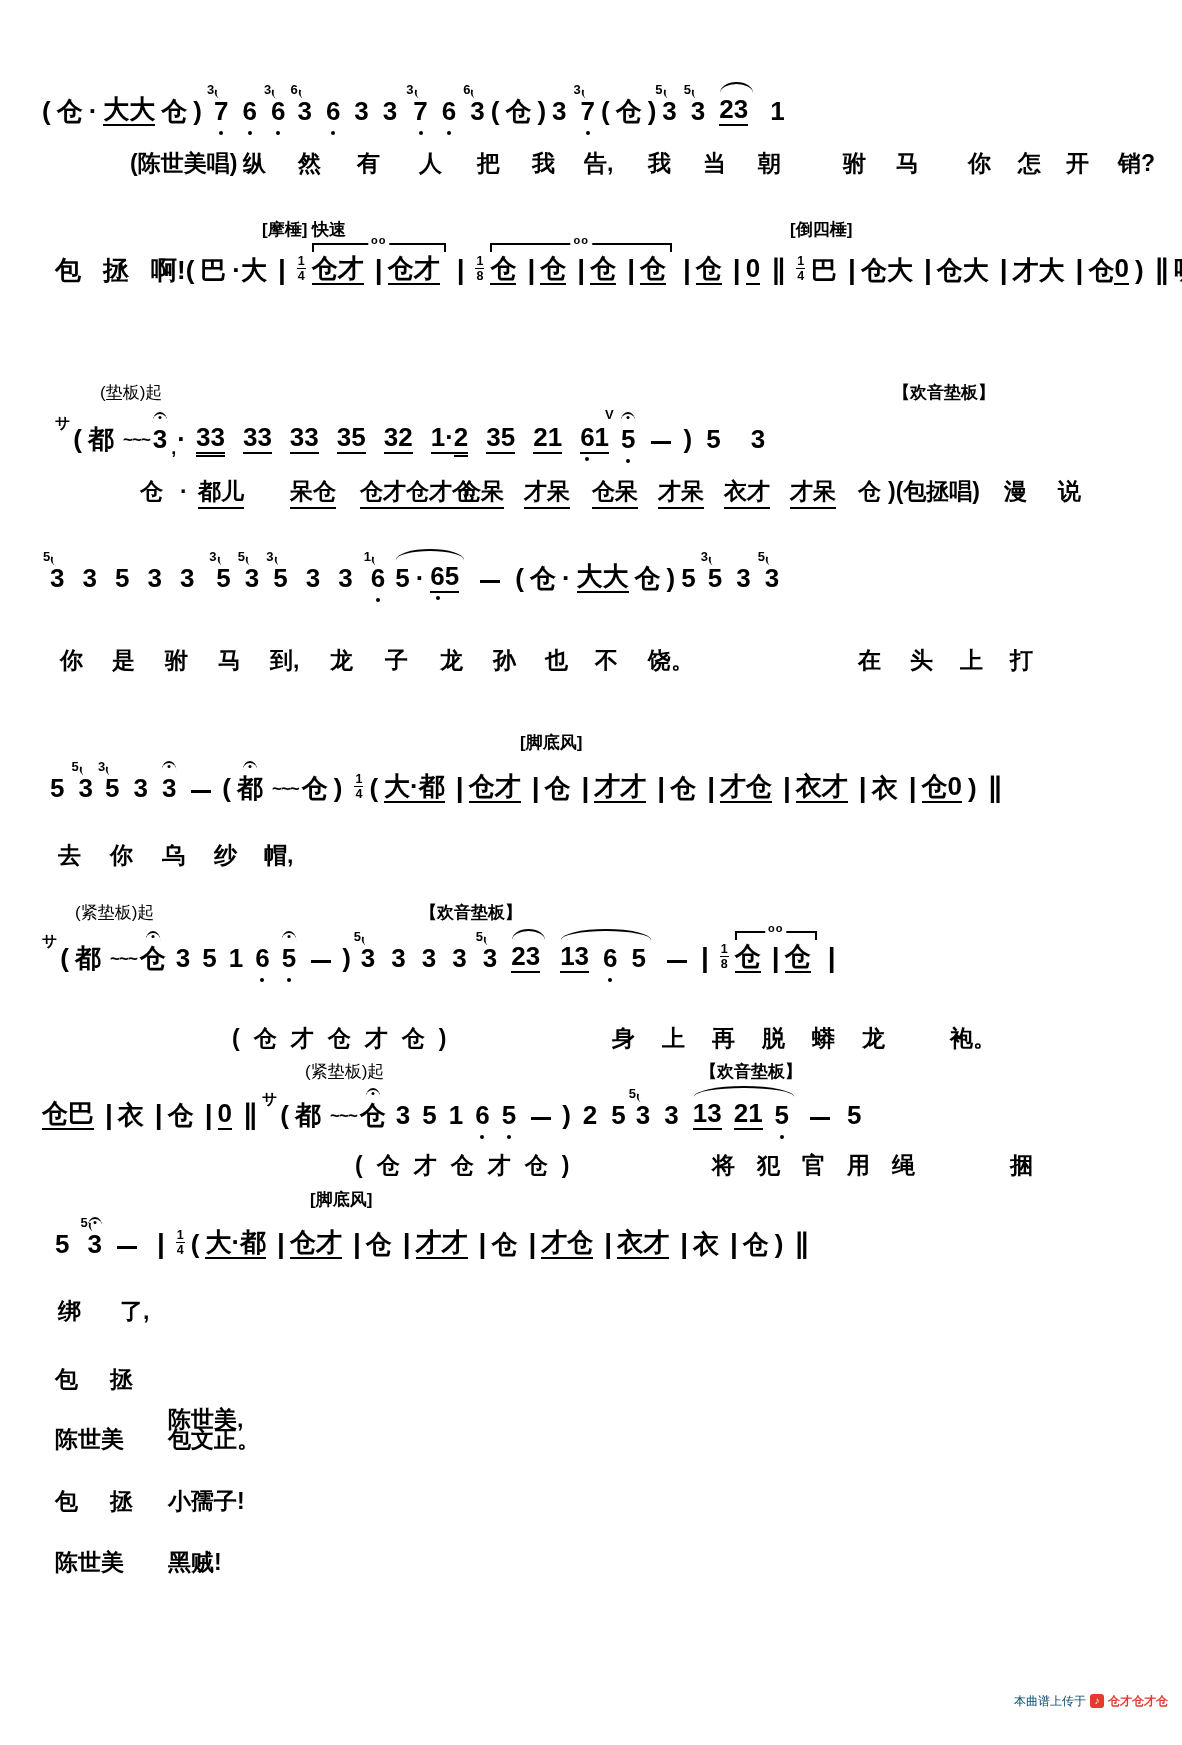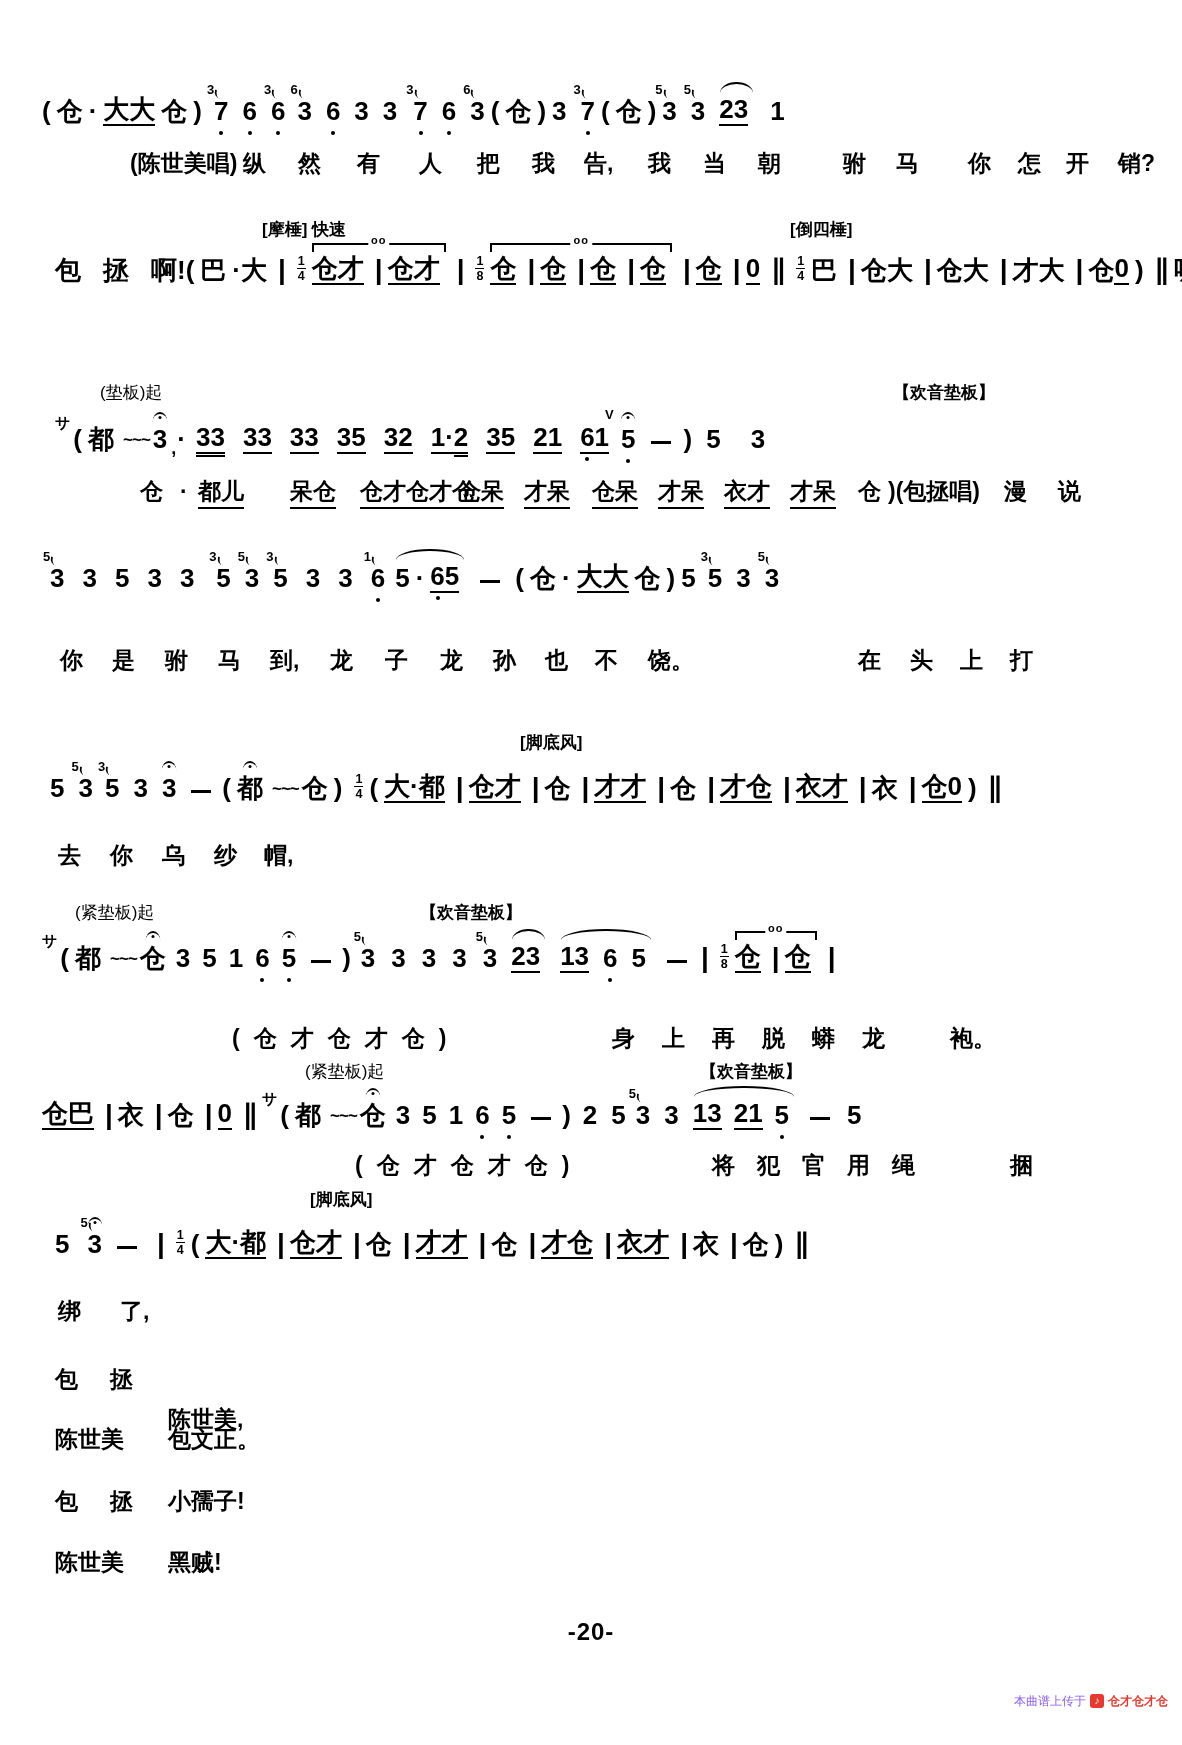--- a/index.html
+++ b/index.html
@@ -46,21 +46,21 @@
   .lt{position:absolute;top:0;font-size:23px;font-weight:600;white-space:nowrap;line-height:1.2}
   .lu{border-bottom:2.5px solid currentColor;padding-bottom:1px}
   
   .label{position:absolute;font-size:17px;font-weight:500;white-space:nowrap;line-height:1.2}
   .lb{font-weight:bold}
   
   .footer{position:absolute;left:0;width:100%;top:1618px;text-align:center;
         font-size:24px;font-weight:bold;letter-spacing:1px}
   .watermark{position:absolute;top:1694px;right:14px;font-size:12px;display:flex;
         align-items:center;gap:4px;line-height:1}
-  .wm-pre{color:#8b5cf6}
+  .wm-pre{color:#0c4a6e}
   .wm-logo{display:inline-block;width:14px;height:14px;background:#e8392e;color:#fff;
         border-radius:3px;font-size:10px;line-height:14px;text-align:center;font-weight:bold}
   .wm-site{color:#e8392e;font-weight:bold}
 </style>
 </head>
 <body>
 
 <div class="page">
   <div id="score">
       <div class="mrow" style="left: 42px; top: 96px;">
@@ -590,19 +590,18 @@
       <div class="lrow" style="top: 1488px;">
         <span class="lt" style="left: 55px;">包</span>
         <span class="lt" style="left: 110px;">拯</span>
         <span class="lt" style="left: 168px;">小孺子!</span>
       </div>
       <div class="lrow" style="top: 1549px;">
         <span class="lt" style="left: 55px;">陈世美</span>
         <span class="lt" style="left: 168px;">黑贼!</span>
       </div>
     </div>
-  <div class="footer">-20-</div>
   <div class="watermark">
     <span class="wm-pre">本曲谱上传于</span>
     <span class="wm-logo">♪</span>
     <span class="wm-site">仓才仓才仓</span>
   </div>
 </div>
 
 </body></html>

